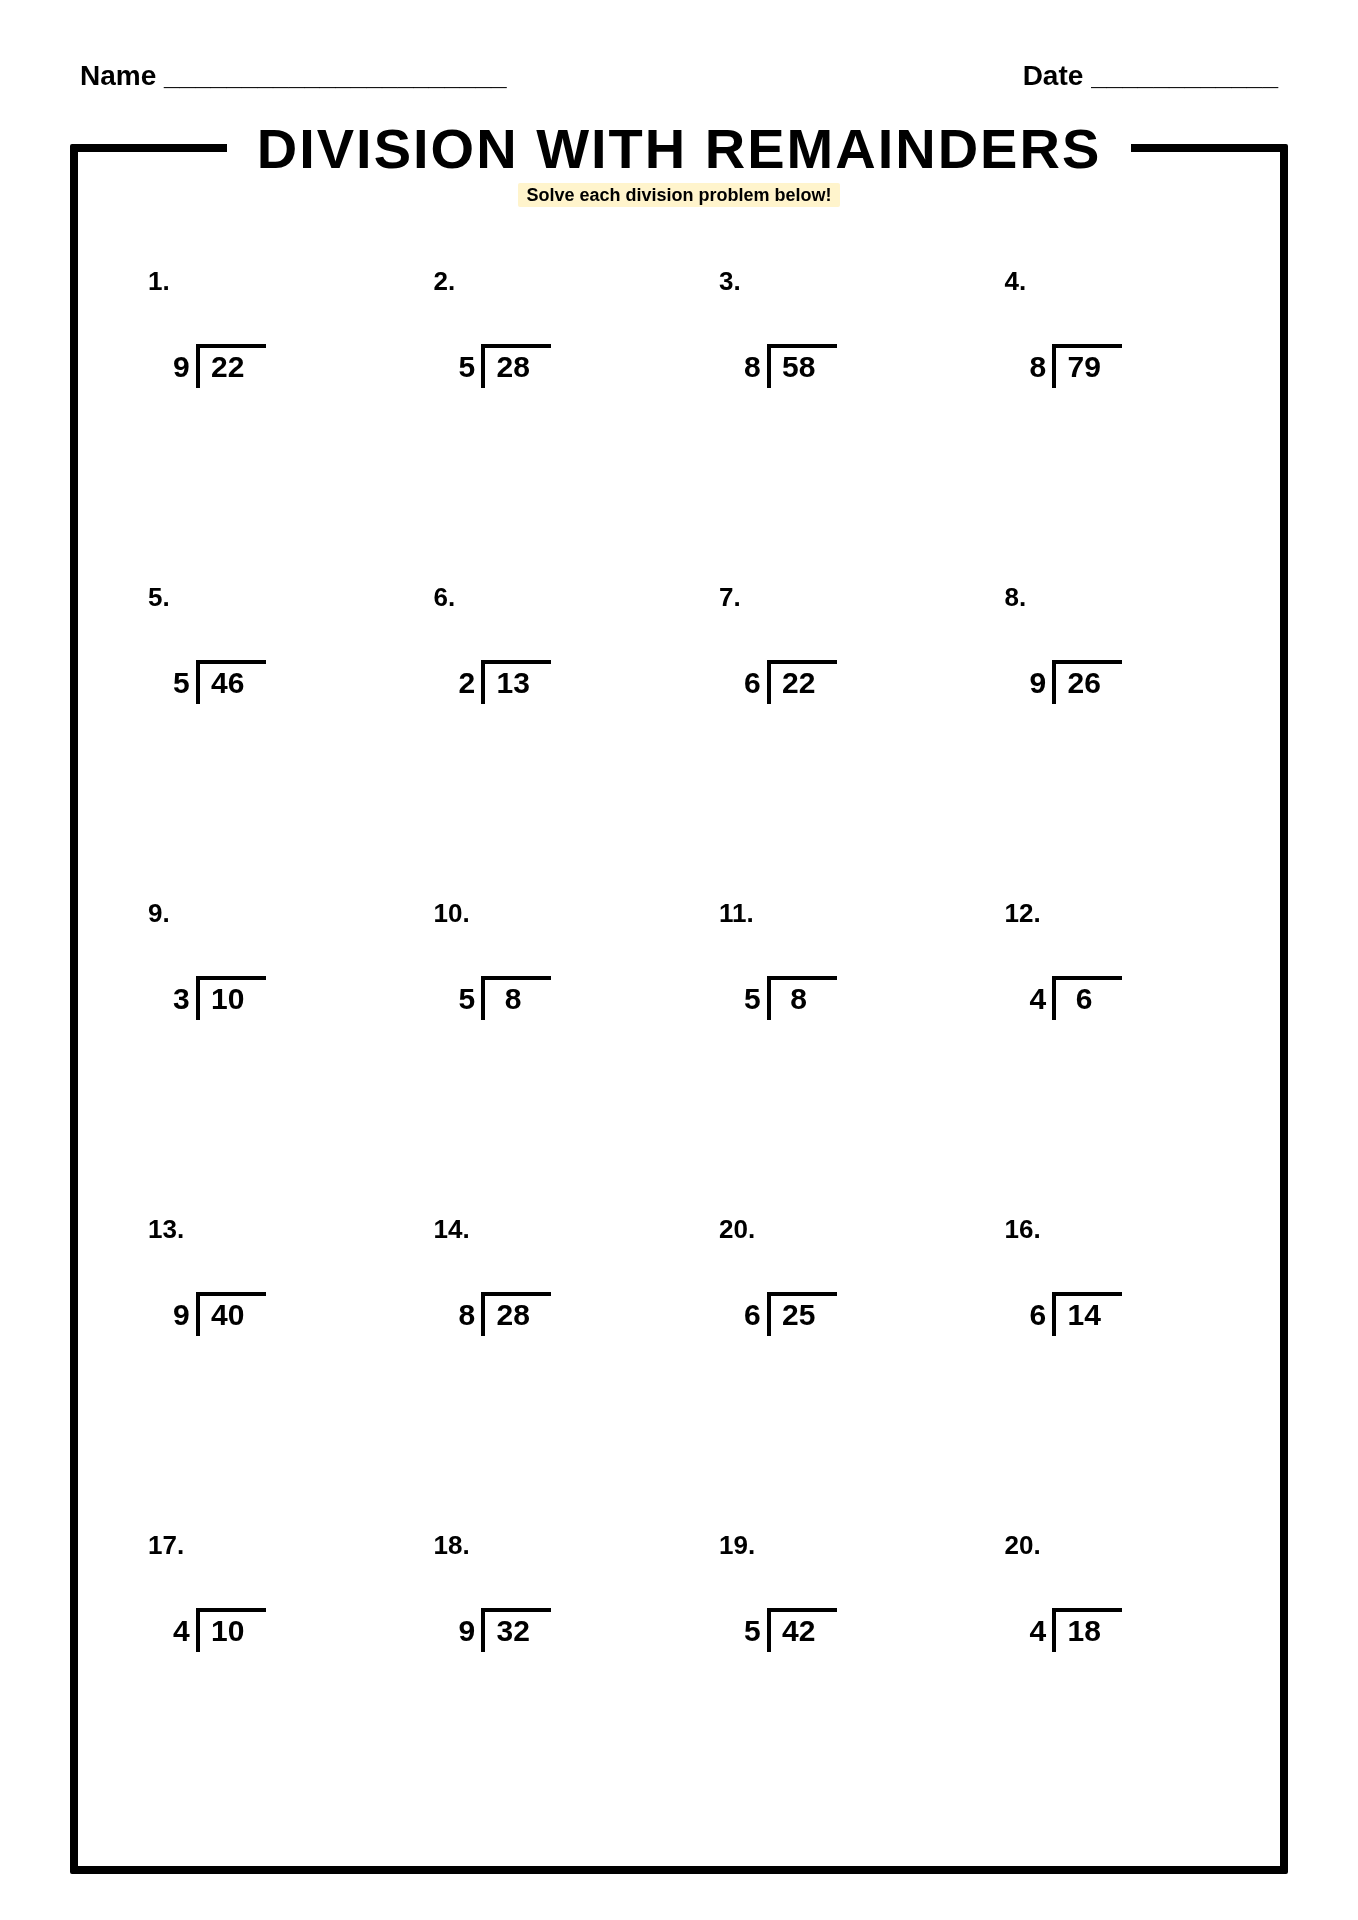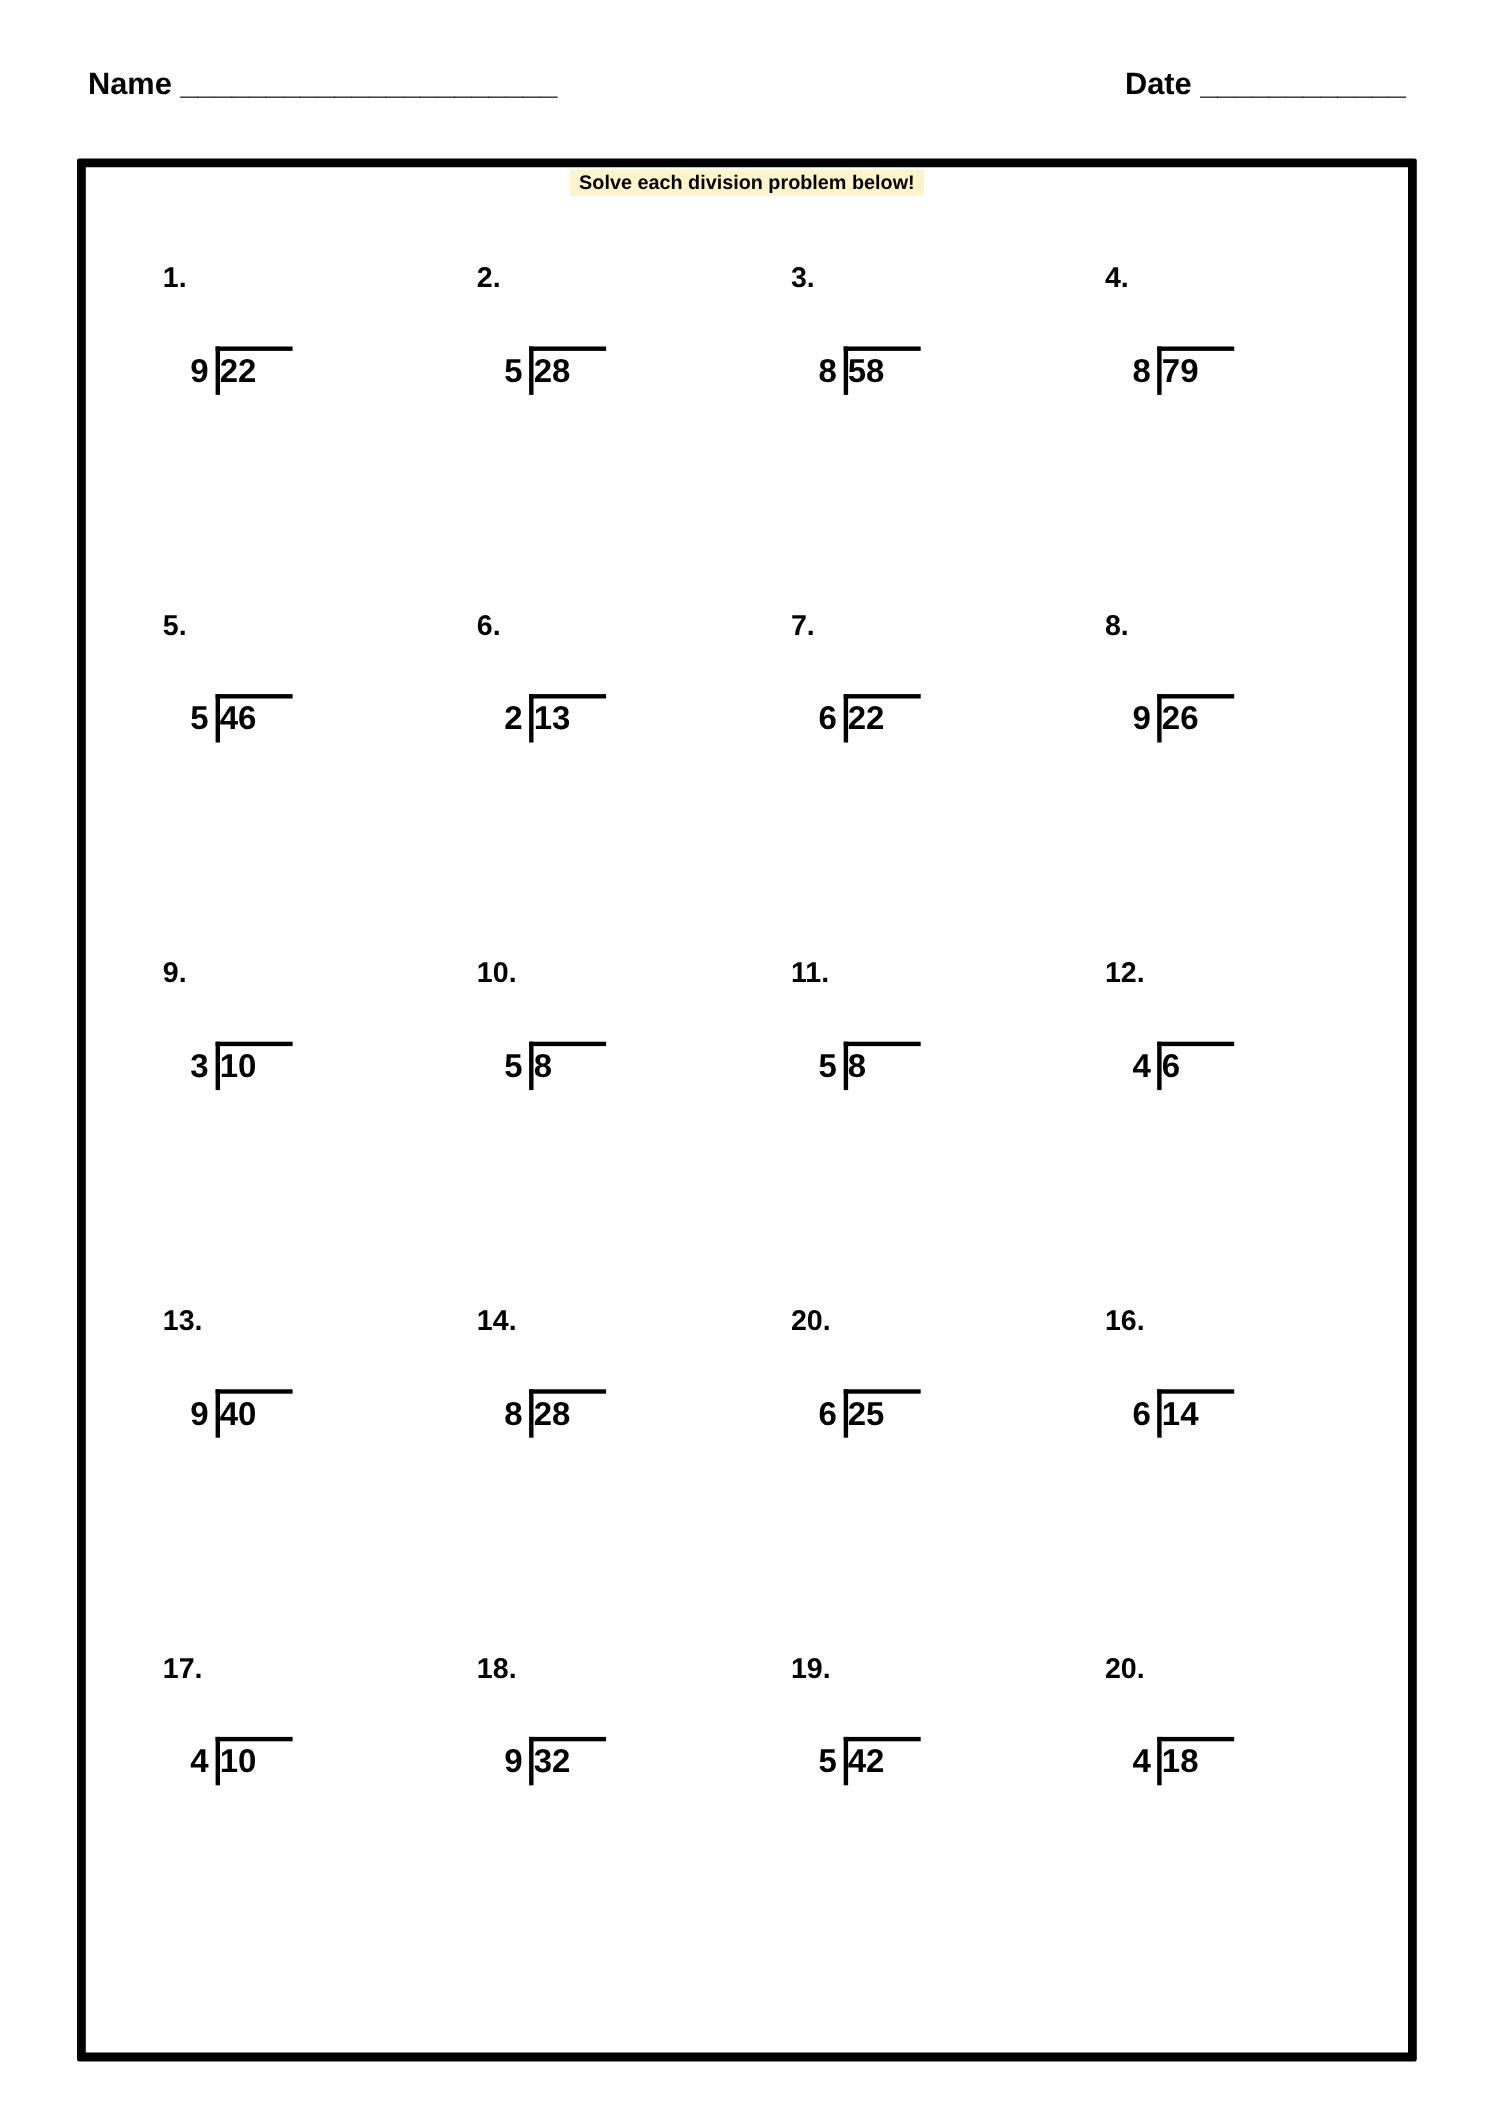--- a/index.html
+++ b/index.html
@@ -80,20 +80,21 @@
     }
     .divisor {
       padding-right: 6px;
       padding-top: 4px;
     }
     .dividend-wrap {
       position: relative;
       padding-left: 4px;
       padding-top: 4px;
       min-width: 60px;
+      text-align: center;
     }
     .dividend-wrap::before {
       content: "";
       position: absolute;
       left: 0;
       top: -2px;
       bottom: -4px;
       width: 0;
       border-left: 4px solid #000;
     }
@@ -114,20 +115,23 @@
     <span>Name</span>
     <span>______________________</span>
   </div>
   <div>
     <span>Date</span>
     <span>____________</span>
   </div>
 </div>
 
 <div class="worksheet-box">
+  <div class="title-wrap">
+    <div class="title">DIVISION WITH REMAINDERS</div>
+  </div>
   <div class="subtitle">
     <span>Solve each division problem below!</span>
   </div>
   <div class="grid" id="grid">
       <div class="cell">
         <div class="problem-number">1.</div>
         <div class="division">
           <div class="divisor">9</div>
           <div class="dividend-wrap"><span>22</span></div>
         </div>

